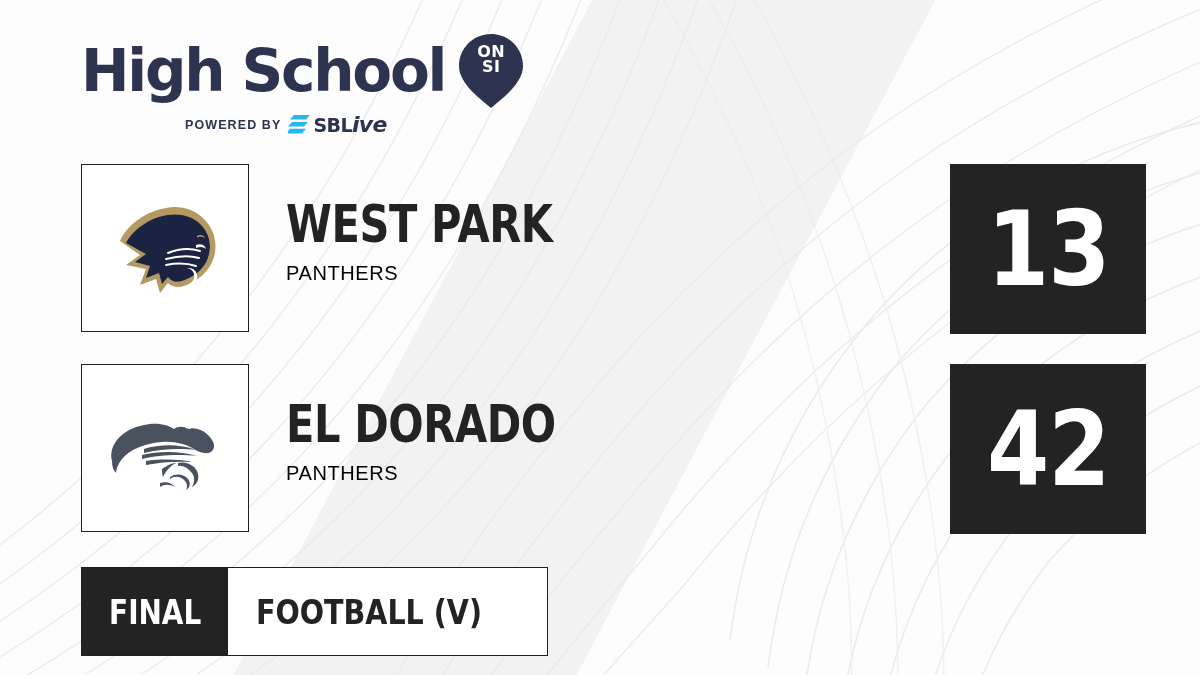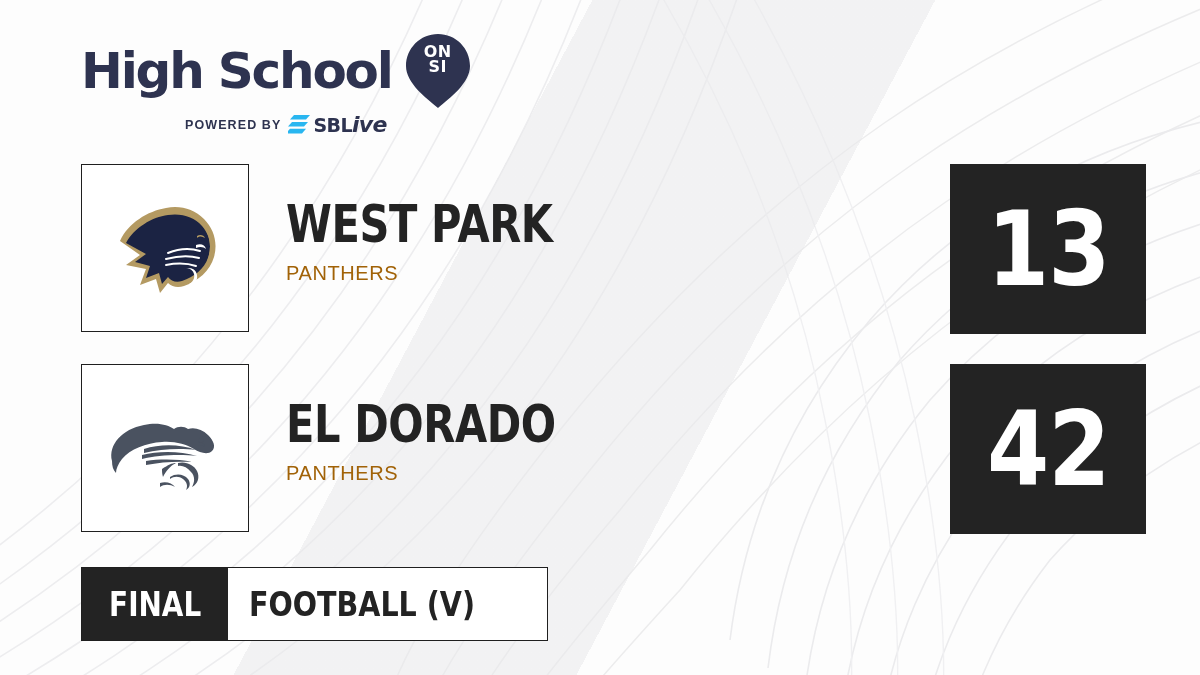--- a/index.html
+++ b/index.html
@@ -20,21 +20,21 @@
        rgba(255,255,255,0) 60%, rgba(255,255,255,0) 100%);
   }
 
   
   .header{position:absolute;left:81px;top:34px;z-index:5;}
   .wordmark{
     display:flex;align-items:center;gap:14px;
   }
   .wordmark-text{
     font-family:"DejaVu Sans",sans-serif;
-    font-weight:700;font-size:50px;line-height:58px;
+    font-weight:700;font-size:58px;line-height:58px;
     letter-spacing:-2.2px;color:#2E3350;
     white-space:nowrap;
   }
   .pin{
     position:relative;width:64px;height:74px;flex:0 0 auto;
   }
   .pin svg{display:block;}
   .pin-label{
     position:absolute;left:0;top:10px;width:64px;
     text-align:center;color:#ffffff;
@@ -77,21 +77,21 @@
   .team-name{
     font-family:"DejaVu Sans",sans-serif;
     font-weight:700;font-size:52px;line-height:52px;
     letter-spacing:-0.5px;color:#232323;
     white-space:nowrap;
     transform:scaleX(0.80);transform-origin:left center;
   }
   .team-mascot{
     margin-top:12px;
     font-family:"Liberation Sans",sans-serif;
-    font-size:20px;letter-spacing:0.6px;color:#a16207;
+    font-size:20px;letter-spacing:0.6px;color:#000000;
     white-space:nowrap;
   }
 
   
   .score-box{
     position:absolute;z-index:5;
     width:196px;height:170px;
     background:#232323;
     display:flex;align-items:center;justify-content:center;
   }
@@ -100,24 +100,25 @@
   .score-val{
     font-family:"DejaVu Sans",sans-serif;
     font-weight:700;font-size:104px;line-height:104px;
     color:#ffffff;letter-spacing:-1px;
     transform:scaleX(0.86);transform-origin:center;
   }
 
   
   .status-bar{
     position:absolute;left:81px;top:567px;z-index:5;
-    width:467px;height:74px;
+    width:467px;height:89px;
     display:flex;align-items:stretch;
     border:1.6px solid #1f1f1f;box-sizing:border-box;
     background:#ffffff;
+    gap:7px;
   }
   .status-final{
     width:146px;background:#232323;
     display:flex;align-items:center;justify-content:center;
   }
   .status-final span{
     font-family:"DejaVu Sans",sans-serif;font-weight:700;
     font-size:34px;color:#ffffff;letter-spacing:0px;
     transform:scaleX(0.82);transform-origin:center;
   }

